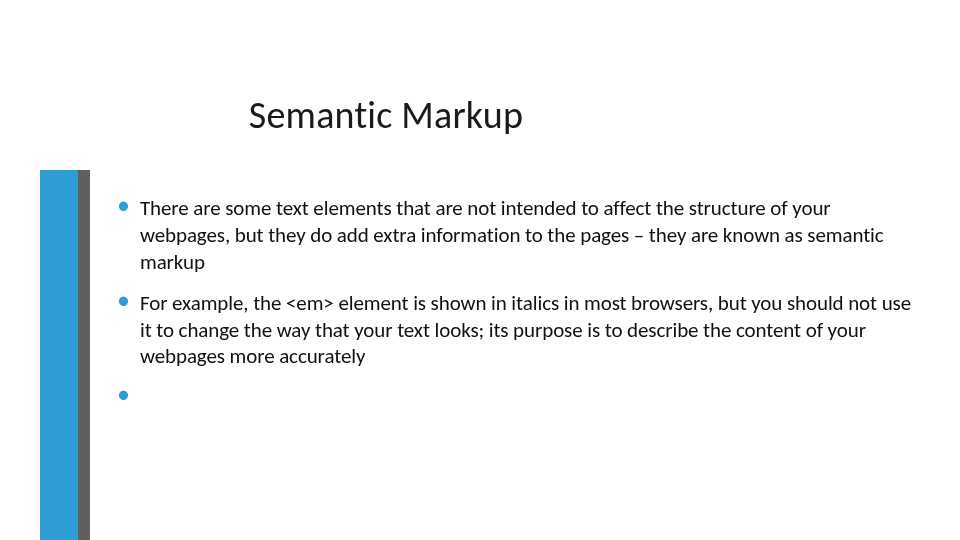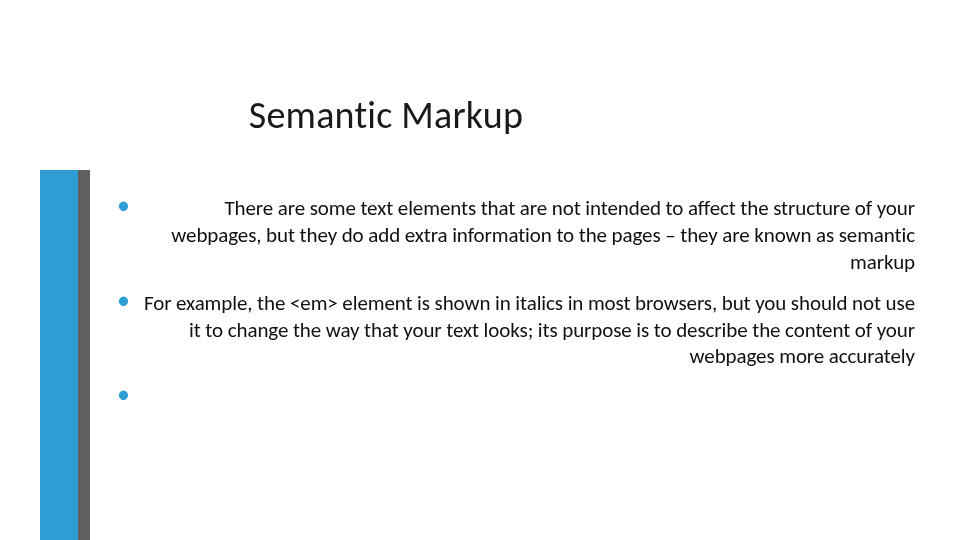--- a/index.html
+++ b/index.html
@@ -54,21 +54,20 @@
     line-height: 20px;
     margin-right: 10px;
     margin-left: -18px;
     flex-shrink: 0;
   }
   .bullet-text {
     font-size: 21px;
     line-height: 1.28;
     color: #111;
     letter-spacing: -0.1px;
-    text-align: right;
   }
 </style>
 </head>
 <body>
 
 <div class="slide">
 
   <div class="stripe-blue"></div>
   <div class="stripe-gray"></div>
 

